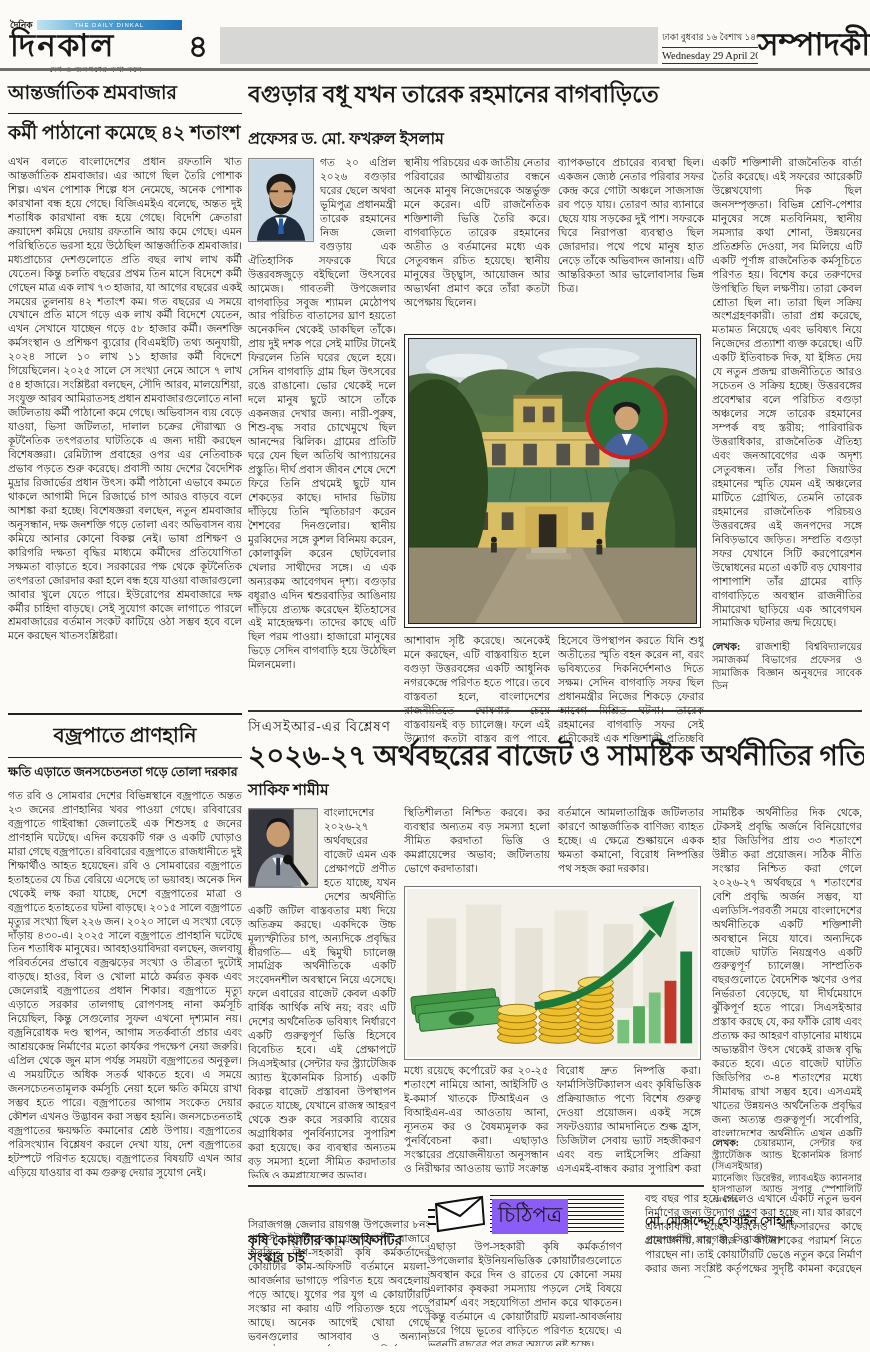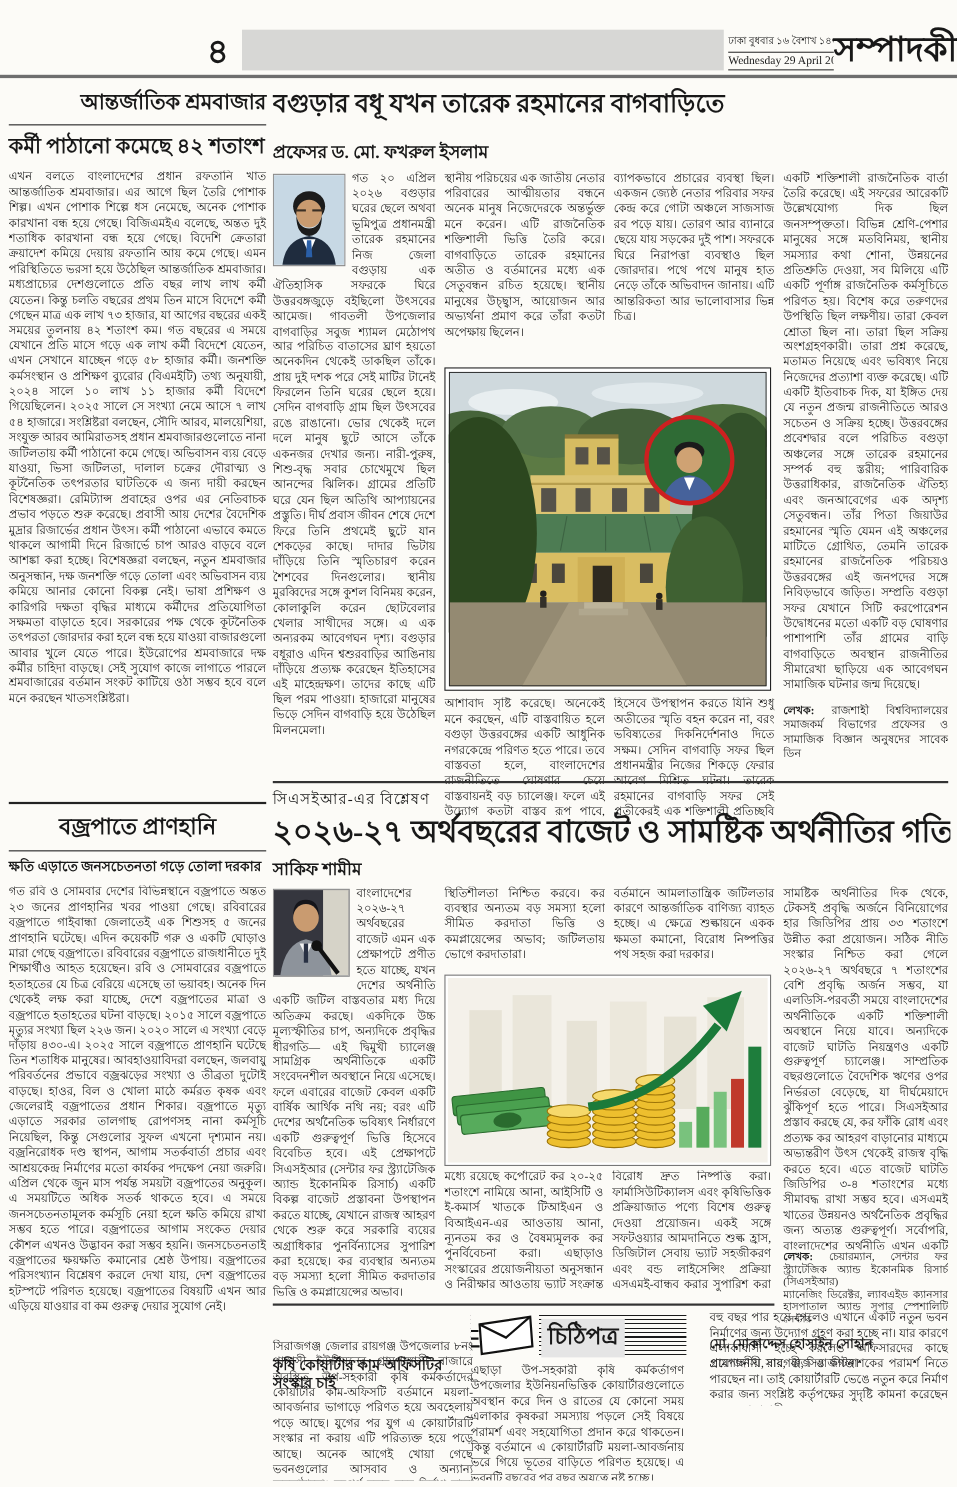--- a/index.html
+++ b/index.html
@@ -22,24 +22,24 @@
   .gray-bar{left:220px;top:27px;width:438px;height:37px;background:#d7d7d5}
   .date-box{left:662px;top:30px;width:96px;text-align:center;font-family:"Liberation Serif",serif}
   .date-bn{font-size:9px;border-bottom:1px solid #333;padding-bottom:2px;white-space:nowrap;overflow:hidden}
   .date-en{font-size:10.5px;padding:2px 0;border-bottom:1px solid #333;white-space:nowrap;overflow:hidden}
   .section-name{left:758px;top:20px;width:110px;font-size:31px;font-weight:bold;white-space:nowrap}
   .header-rule{left:0;top:68px;width:870px;height:3px;background:#6e6e6e}
   .rule{background:#333}
 
   
   .left-col{left:8px;top:78px;width:234px}
-  .lc-title{font-size:19px;font-weight:bold;text-align:right;padding-bottom:3px;border-bottom:1px solid #222}
+  .lc-title{font-size:19px;font-weight:bold;text-align:left;padding-bottom:3px;border-bottom:1px solid #222}
   .lc-sub{font-size:19px;font-weight:bold;text-align:left;padding:4px 0 5px}
   .lc-body1{height:558px}
-  .lc-sec2{margin-top:16px;border-top:2px solid #222}
+  .lc-sec2{margin-top:0;border-top:2px solid #222}
   .lc-title2{font-size:20px;font-weight:bold;text-align:center;padding:5px 0 4px;border-bottom:1px solid #222}
   .lc-sub2{font-size:12.5px;font-weight:bold;text-align:left;padding:5px 0 6px}
   .lc-body2{height:548px}
 
   
   .headline1{left:248px;top:76px;width:616px;font-size:23px;font-weight:bold;white-space:nowrap;overflow:hidden}
   .byline1{left:248px;top:126px;font-size:16px;font-weight:bold}
   .a1c1{left:248px;top:156px;width:148px;height:588px}
   .a1c2{left:404px;top:156px;width:146px;height:174px}
   .a1c3{left:558px;top:156px;width:146px;height:174px}
@@ -65,33 +65,41 @@
   .a2c4{left:712px;top:806px;width:150px;height:330px}
   .a2notes{left:712px;top:1138px;width:150px;height:64px;font-size:9.5px;line-height:1.22;text-align:justify;overflow:hidden}
 
   
   .rule-letters{left:248px;top:1185px;width:456px;height:2px}
   .letter-title{left:248px;top:1233px;width:182px;height:42px;font-size:13.5px;font-weight:bold;line-height:1.25;overflow:hidden}
   .letters-logo{left:428px;top:1192px;width:196px;height:44px}
   .logo-lines{position:absolute;left:0;top:3px;right:0;bottom:3px;
               background:repeating-linear-gradient(#1a1a1a 0 1px,transparent 1px 4px)}
   .envelope{position:absolute;left:0;top:0;width:62px;height:44px;background:#fcfbf7}
-  .logo-text{position:absolute;left:64px;top:7px;background:#e5e5e5;padding:0 6px;font-weight:bold;font-size:21px}
+  .logo-text{position:absolute;left:64px;top:7px;background:#8b5cf6;padding:0 6px;font-weight:normal;font-size:21px}
   .lt-c1{left:248px;top:1218px;width:182px;height:128px}
   .lt-c2{left:428px;top:1240px;width:194px;height:106px}
   .lt-c3{left:645px;top:1192px;width:217px;height:86px}
   .lt-sig{left:645px;top:1212px;width:217px;text-align:left}
   .sig-name{font-size:12px;font-weight:bold}
   .sig-addr{font-size:10.5px}
 </style>
 </head>
 <body>
 
 <div class="page">
 
+  <div class="abs masthead">
+    <div class="mast-row1">
+      <span class="daily-label">দৈনিক</span>
+      <span class="eng-strip">THE DAILY DINKAL</span>
+    </div>
+    <div class="paper-name">দিনকাল</div>
+    <div class="tagline">দেশ ও জনগণের কথা বলে</div>
+  </div>
   <div class="abs page-num">৪</div>
   <div class="abs gray-bar"></div>
   <div class="abs date-box">
     <div class="date-bn">ঢাকা বুধবার ১৬ বৈশাখ ১৪৩৩</div>
     <div class="date-en">Wednesday 29 April 2026</div>
   </div>
   <div class="abs section-name">সম্পাদকীয়</div>
   <div class="abs header-rule"></div>
 
   <div class="abs left-col">

